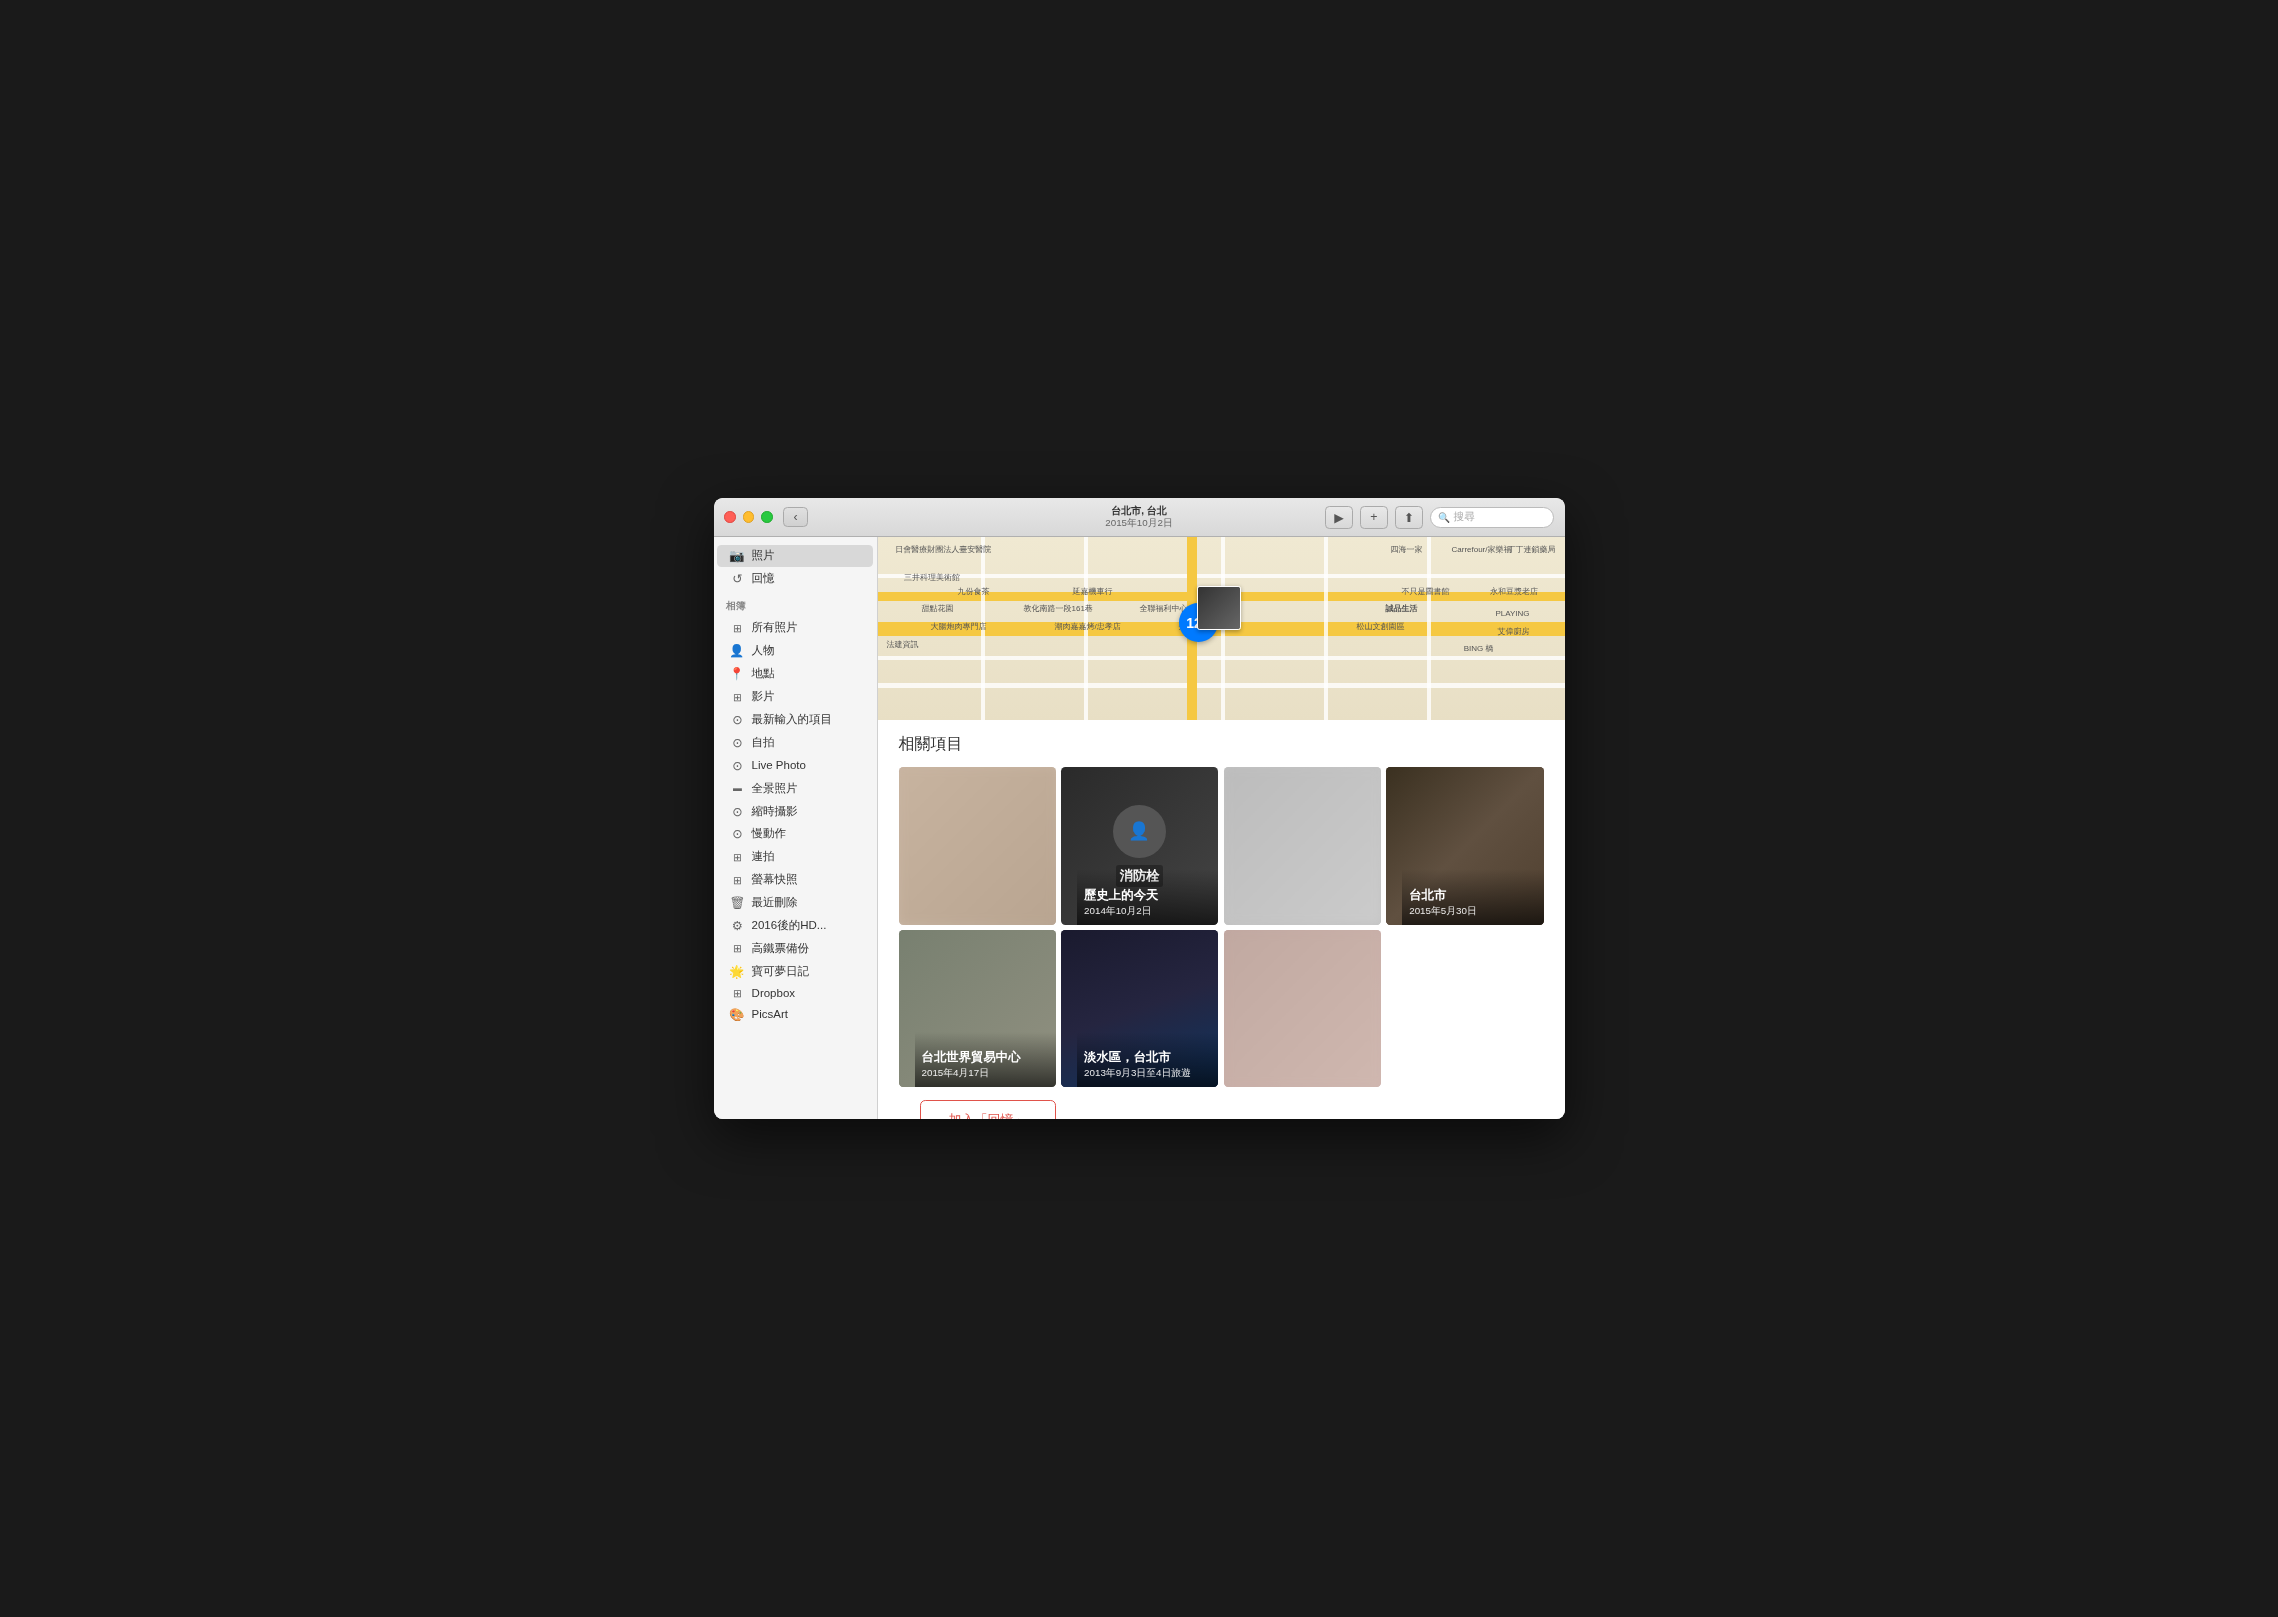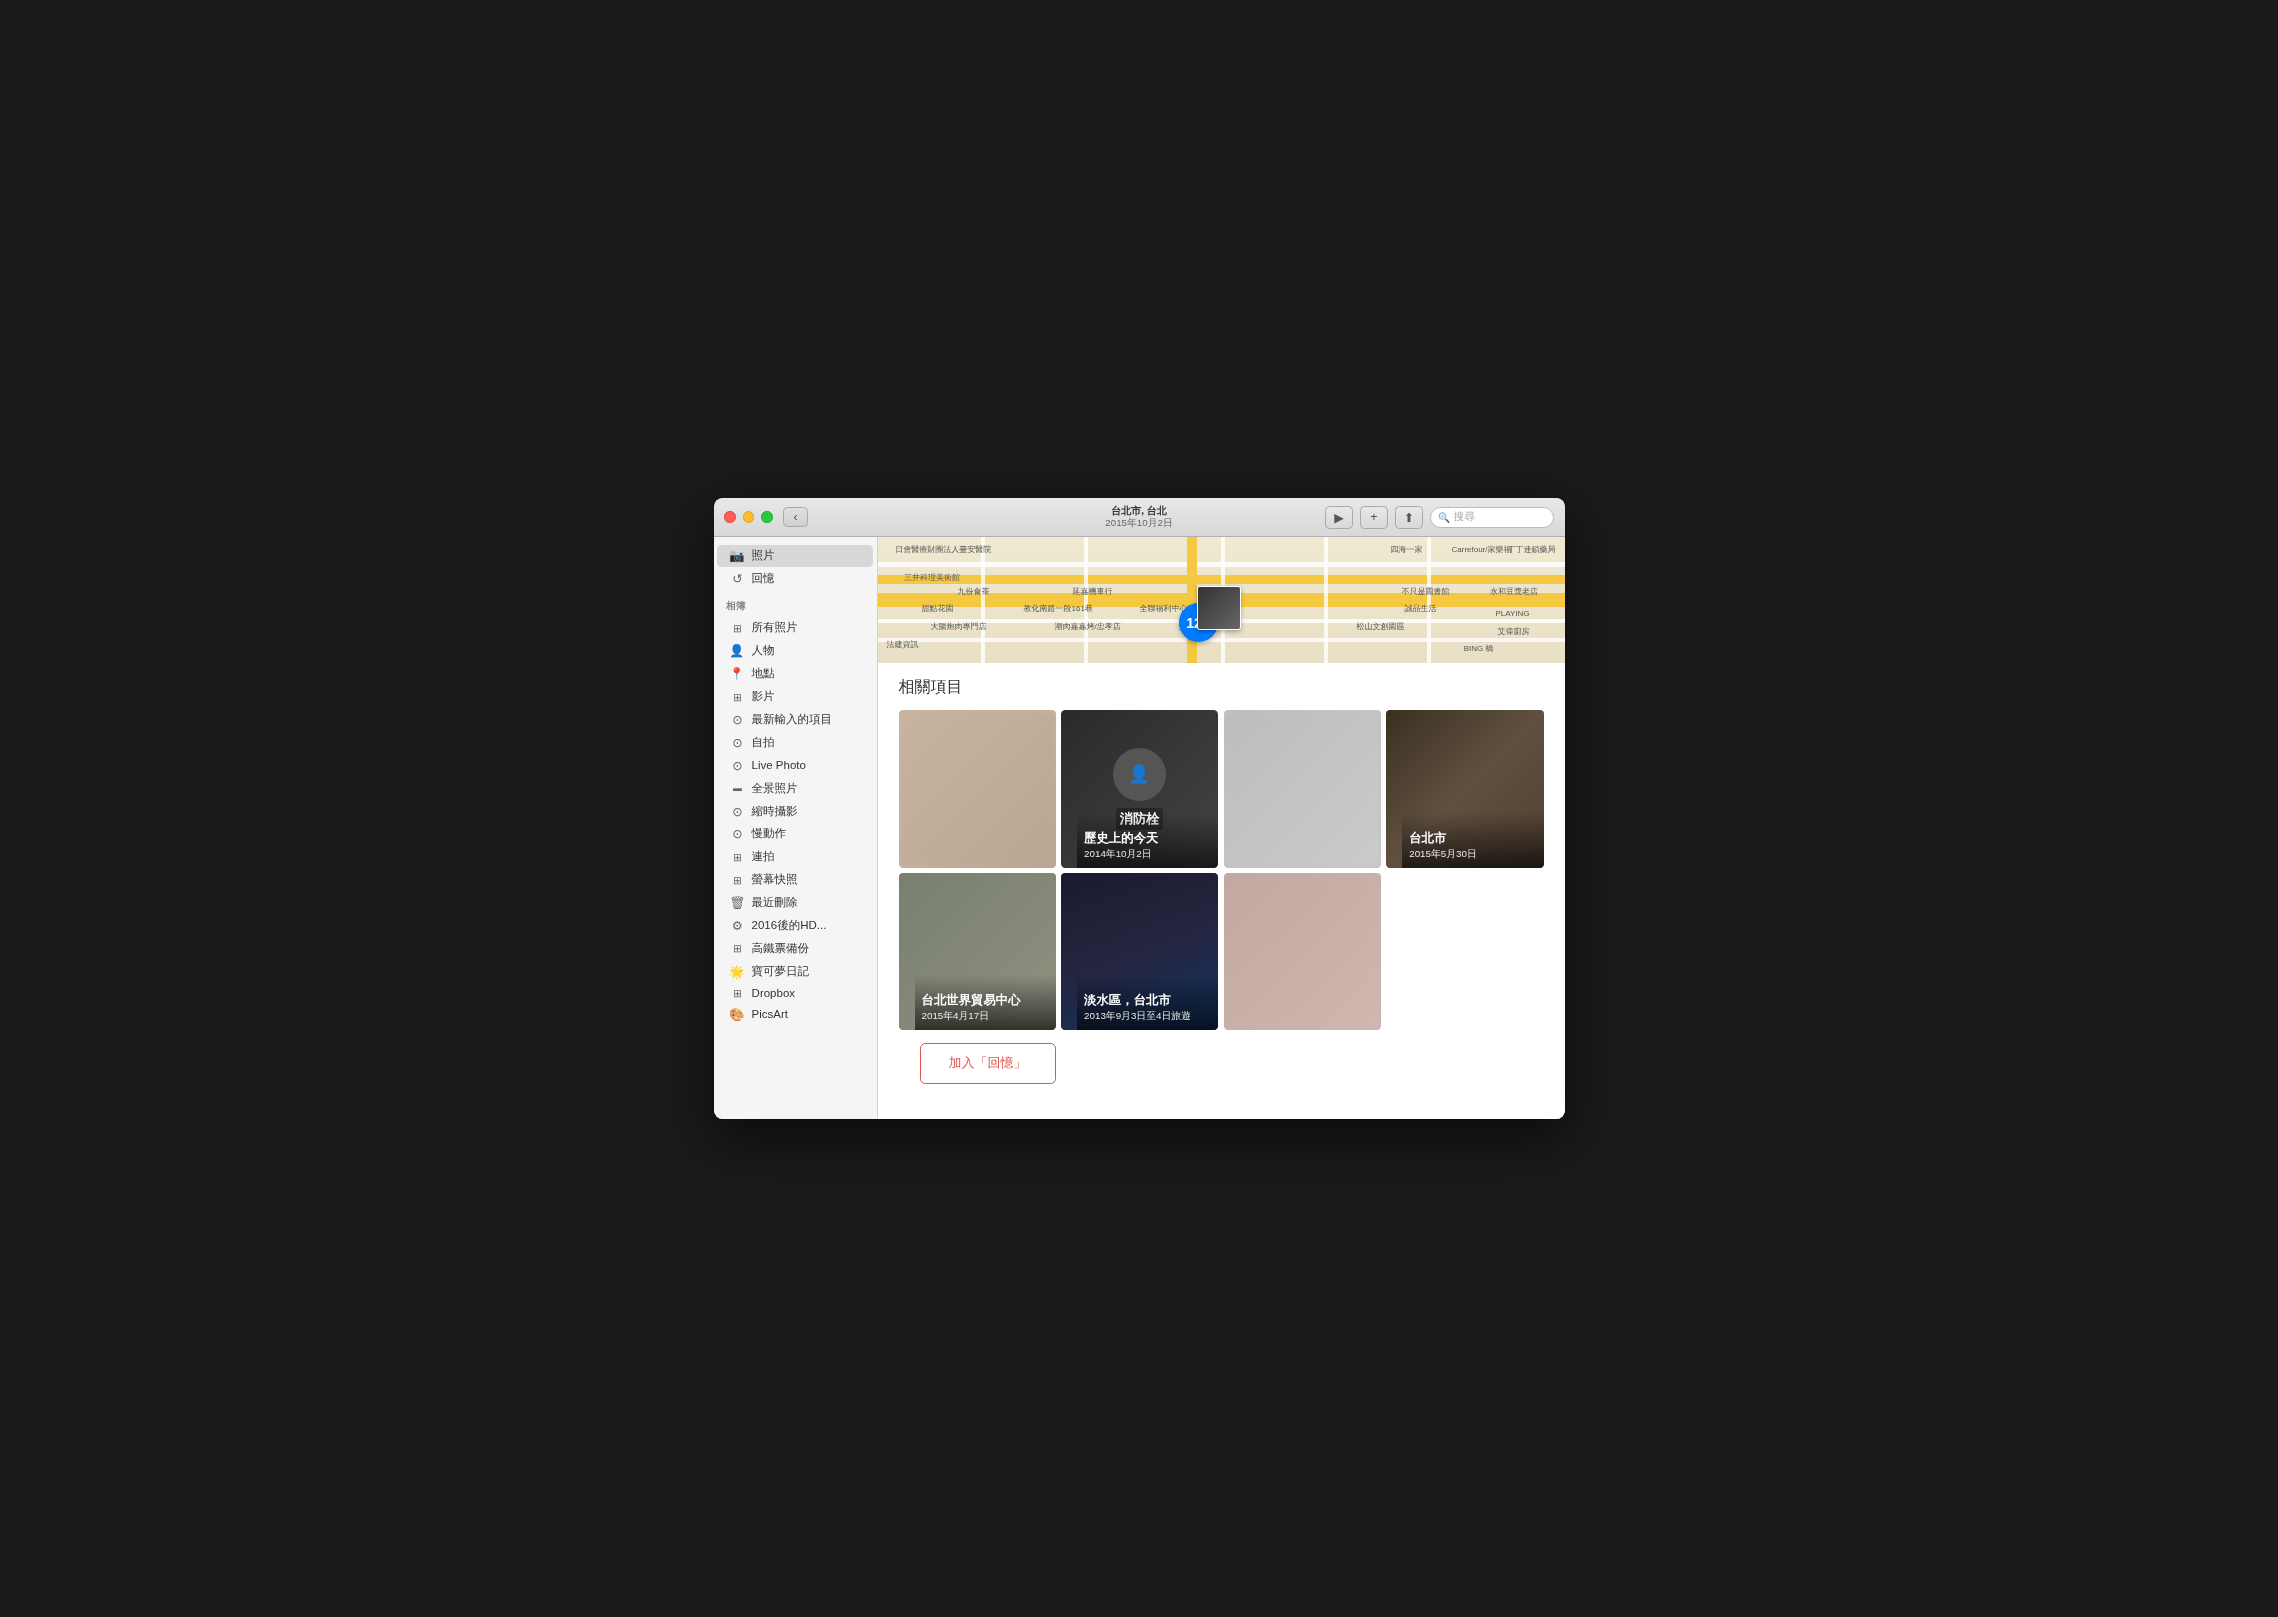--- a/index.html
+++ b/index.html
@@ -152,21 +152,21 @@
     
     .content {
       flex: 1;
       overflow-y: auto;
       background: white;
       padding: 0;
     }
     
     .map-area {
       width: 100%;
-      height: 126px;
+      height: 183px;
       background: #e8e0c8;
       position: relative;
       overflow: hidden;
     }
     .map-bg {
       width: 100%;
       height: 100%;
       background:
         linear-gradient(to bottom, #f0e9d2 0%, #e8dfc5 100%);
       position: relative;
@@ -441,21 +441,21 @@
           <span class="map-label" style="top:7px;right:142px;">四海一家</span>
           <span class="map-label" style="top:7px;right:8.9px;">丁丁連鎖藥局</span>
           <span class="map-label" style="top:35px;left:26.6px;">三井科理美術館</span>
           <span class="map-label" style="top:49px;left:80px;">九份食茶</span>
           <span class="map-label" style="top:49px;left:195px;text-align:center;">延嘉機車行</span>
           <span class="map-label" style="top:49px;right:115px;">不只是圖書館</span>
           <span class="map-label" style="top:49px;right:26.6px;">永和豆漿老店</span>
           <span class="map-label" style="top:66px;left:44px;">甜點花園</span>
           <span class="map-label" style="top:66px;left:146px;">教化南路一段161巷</span>
           <span class="map-label" style="top:66px;left:262px;">全聯福利中心</span>
-          <span class="map-label" style="top:66px;right:128px;">誠品生活</span>
+          <span class="map-label" style="top:66px;right:147px;font-weight:bold;">誠品生活</span>
           <span class="map-label" style="top:72px;right:35px;">PLAYING</span>
           <span class="map-label" style="top:84px;left:53px;">大腸炮肉專門店</span>
           <span class="map-label" style="top:84px;left:177px;">潮肉嘉嘉烤/忠孝店</span>
           <span class="map-label" style="top:84px;left:301px;">秀傳醫院</span>
           <span class="map-label" style="top:84px;right:160px;">松山文創園區</span>
           <span class="map-label" style="top:89px;right:35px;">艾偉廚房</span>
           <span class="map-label" style="top:102px;left:8.9px;">法建資訊</span>
           <span class="map-label" style="top:106px;right:71px;">BING 橋</span>
 
           <div class="map-badge">

